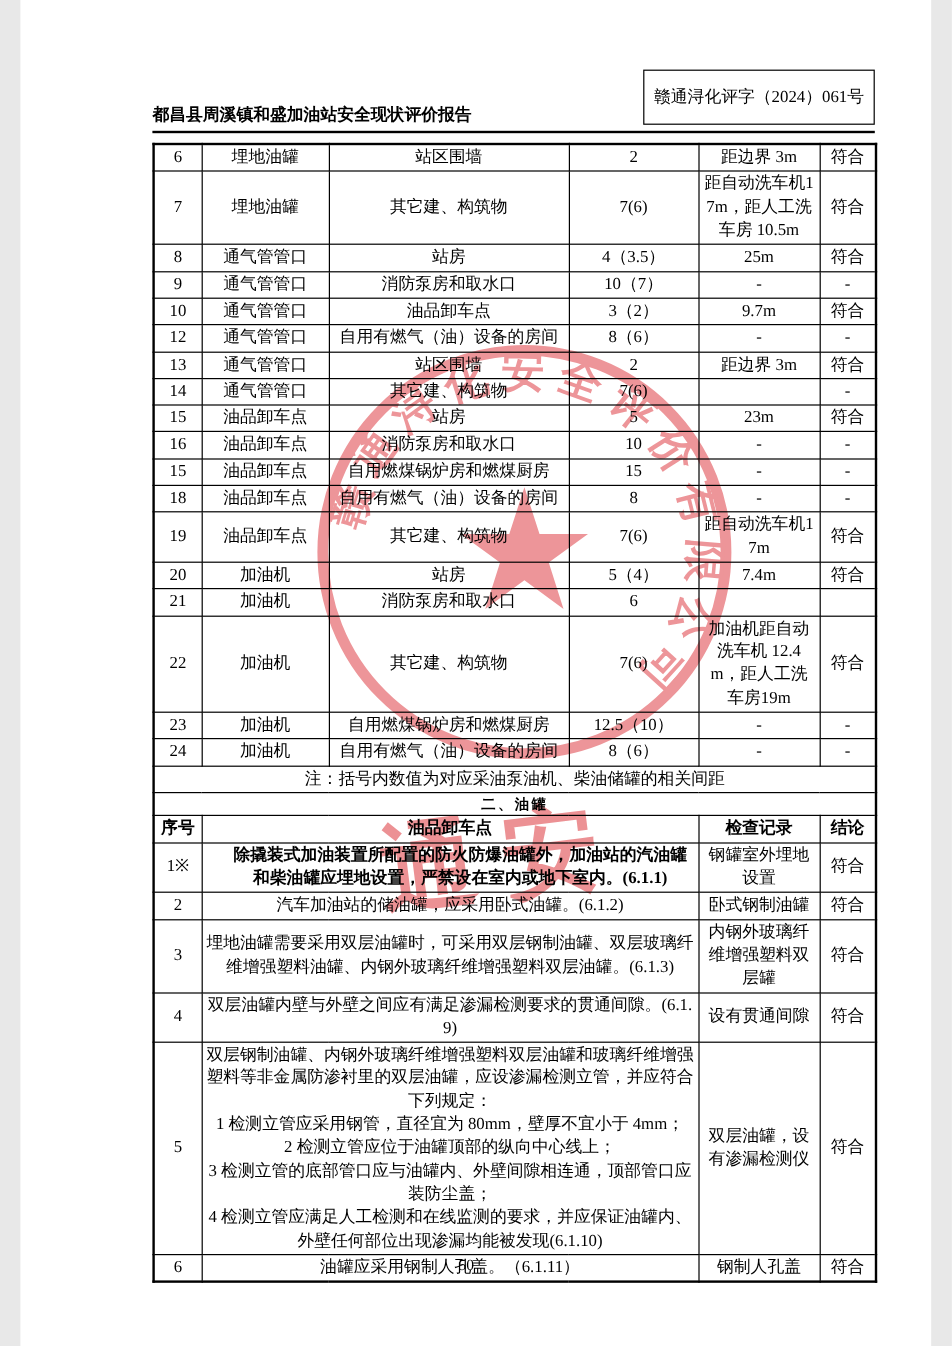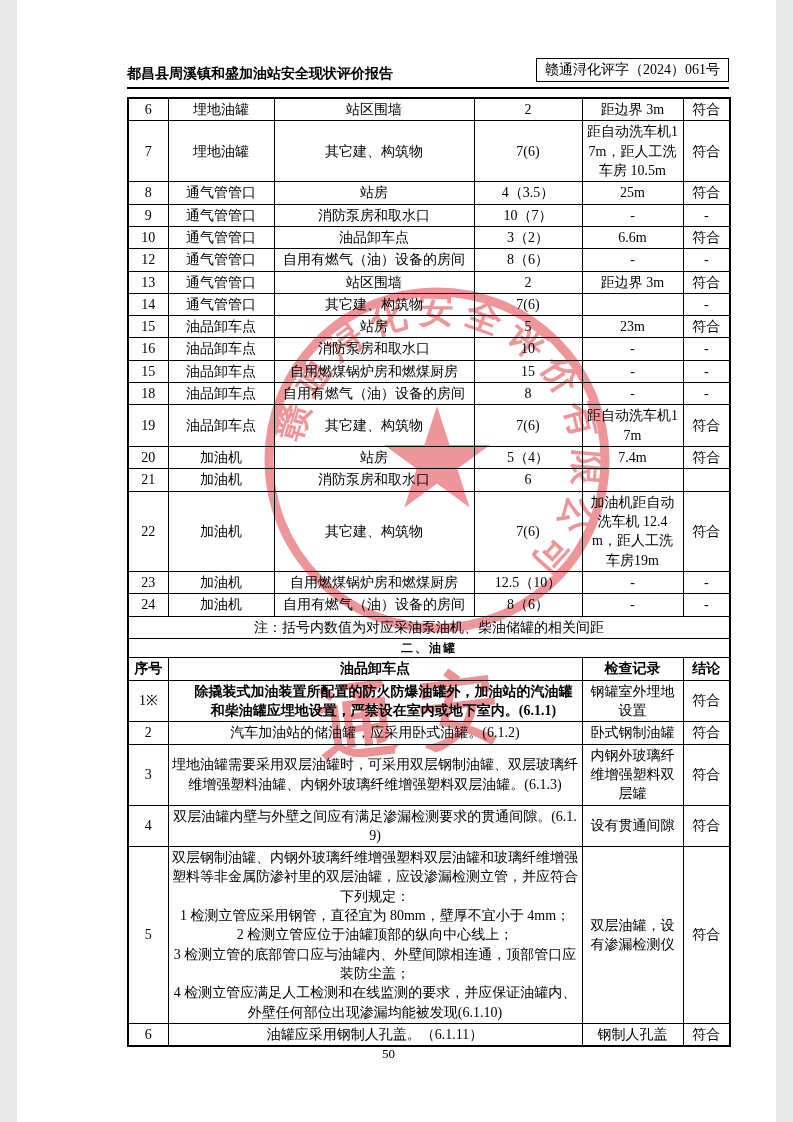--- a/index.html
+++ b/index.html
@@ -12,21 +12,21 @@
     color:#000;
     overflow:hidden;
   }
   .doc-header {
     display:flex; justify-content:space-between; align-items:flex-end;
     width:602px; margin:58px 0 8px 110px;
     border-bottom:2px solid #000; padding-bottom:4px;
     font-size:14px;
   }
   .report-title { font-weight:bold; }
-  .doc-number { border:1px solid #000; padding:2px 8px; margin-bottom:1px; }
+  .doc-number { border:1px solid #000; padding:13px 8px; margin-bottom:1px; }
 
   table.main {
     border-collapse:collapse; table-layout:fixed;
     width:602px; margin-left:110px;
     font-size:14px; line-height:1.38;
     border:2px solid #000;
   }
   table.main td {
     border:1px solid #000;
     padding:1px 3px;
@@ -111,21 +111,21 @@
           <td>消防泵房和取水口</td>
           <td>10（7）</td>
           <td>-</td>
           <td>-</td>
         </tr>
         <tr>
           <td>10</td>
           <td>通气管管口</td>
           <td>油品卸车点</td>
           <td>3（2）</td>
-          <td>6.6m</td>
+          <td>9.7m</td>
           <td>符合</td>
         </tr>
         <tr>
           <td>12</td>
           <td>通气管管口</td>
           <td>自用有燃气（油）设备的房间</td>
           <td>8（6）</td>
           <td>-</td>
           <td>-</td>
         </tr>

